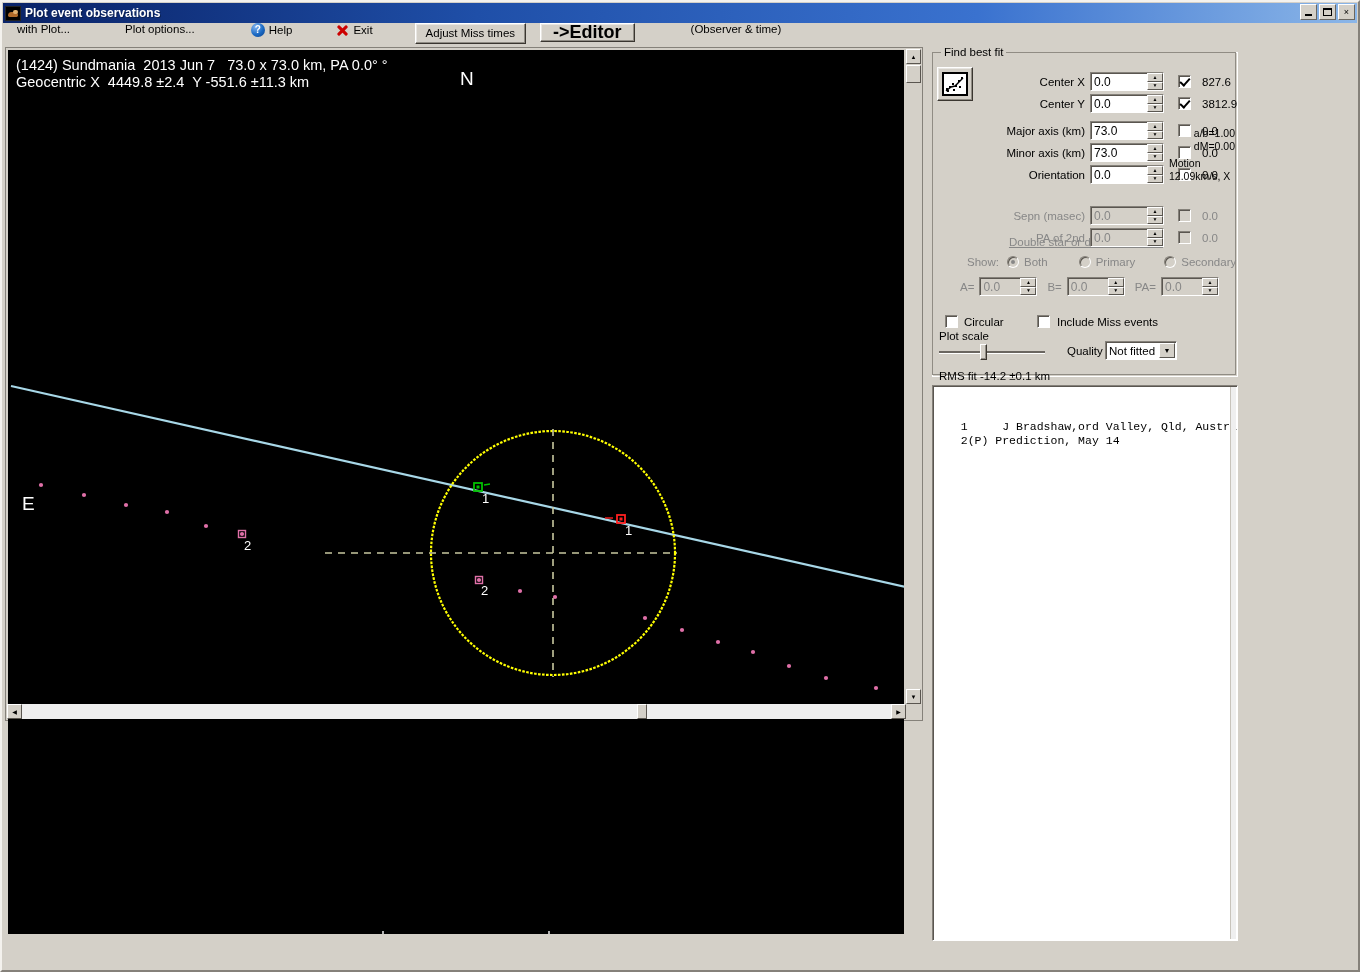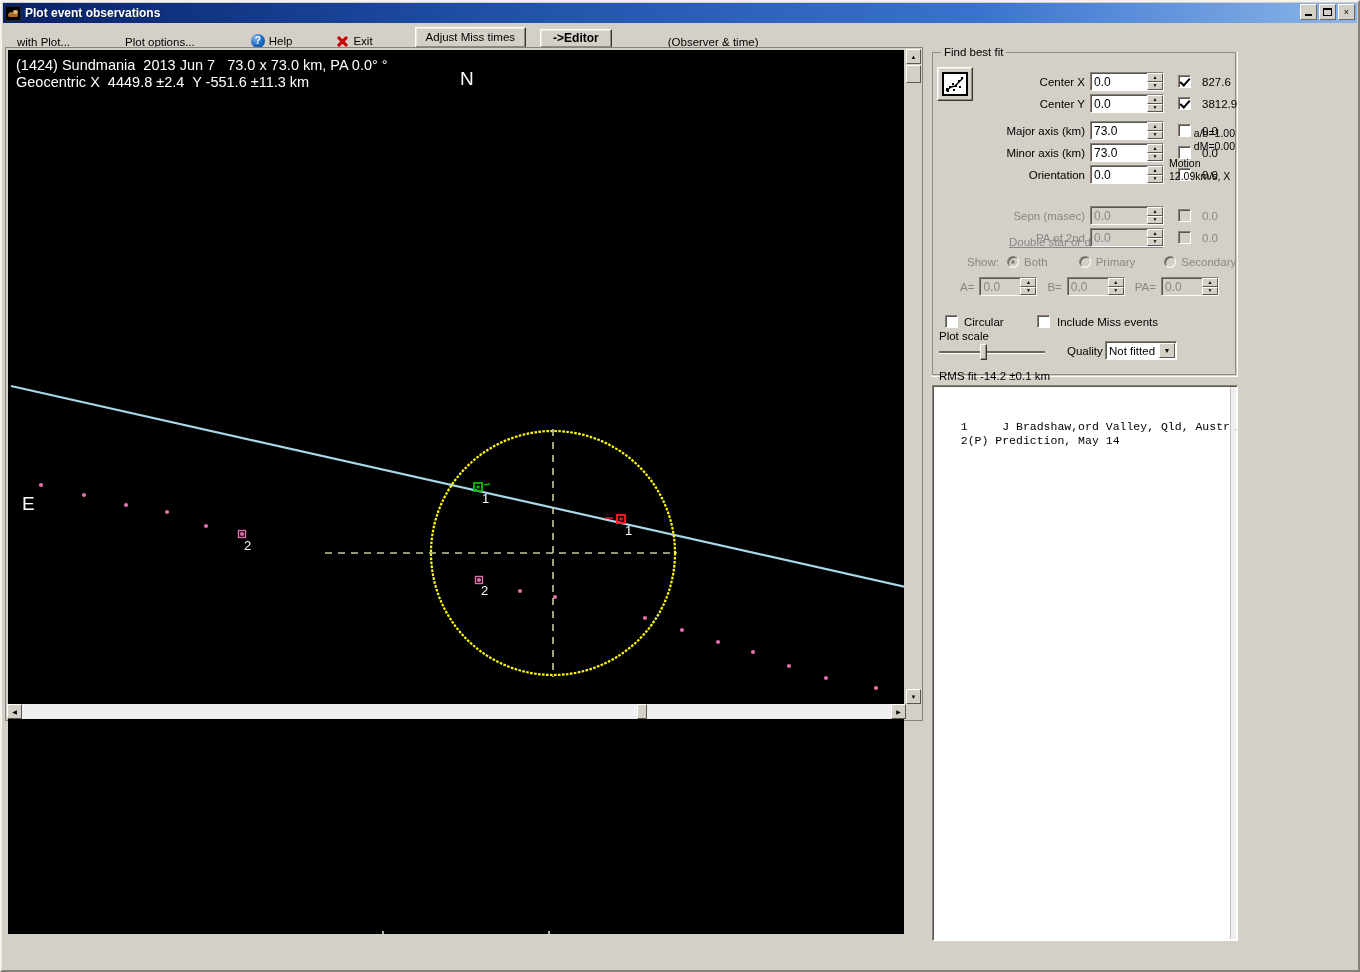--- a/index.html
+++ b/index.html
@@ -99,21 +99,21 @@
     position: absolute; top: 3px; left: 3px;
     box-sizing: border-box;
   }
 
   
   .toolbar {
     position: absolute;
     left: 3px; top: 23px;
     width: 1354px; height: 25px;
     background: #d4d0c8;
-    display: flex; align-items: flex-end;
+    display: flex; align-items: flex-start;
     font-size: 11.5px; color: #000;
   }
   .tb-link {
     margin-left: 18px;
     white-space: nowrap;
     cursor: default;
   }
   .tb-item {
     display: flex; align-items: center; gap: 4px;
     white-space: nowrap;
@@ -140,21 +140,21 @@
     border: 1px solid;
     border-color: #ffffff #3a3630 #3a3630 #ffffff;
     box-shadow: inset -1px -1px 0 #908c84, inset 1px 1px 0 #e8e6e2;
     padding: 3px 10px;
     font-size: 11.5px;
     line-height: 13px;
     white-space: nowrap;
     box-sizing: border-box;
     cursor: default;
   }
-  .tb-button.bold { font-weight: bold; font-size: 12px; padding: 2px 12px; }
+  .tb-button.bold { font-weight: bold; font-size: 18px; padding: 2px 12px; }
 
   
   .plot-outer {
     position: absolute;
     left: 5px; top: 47px;
     width: 918px; height: 674px;
     background: #d4d0c8;
     border: 1px solid #85817a;
     box-sizing: border-box;
   }

